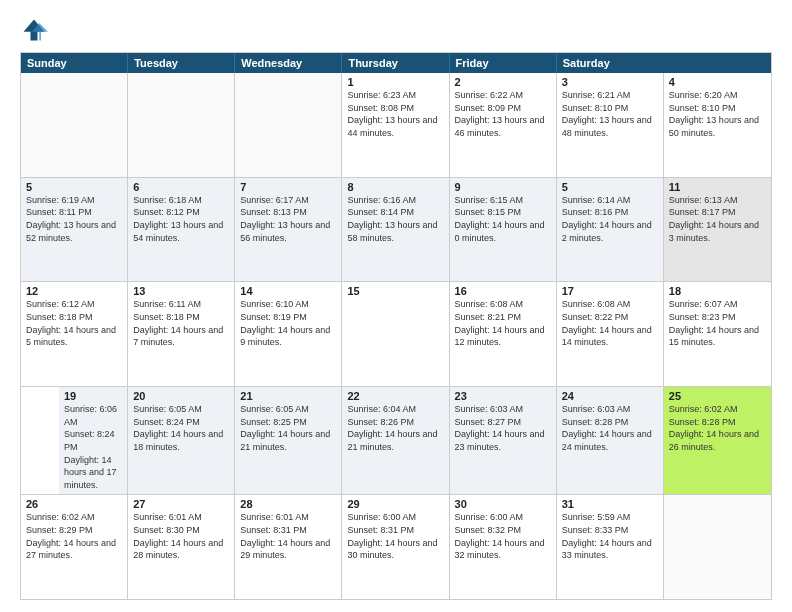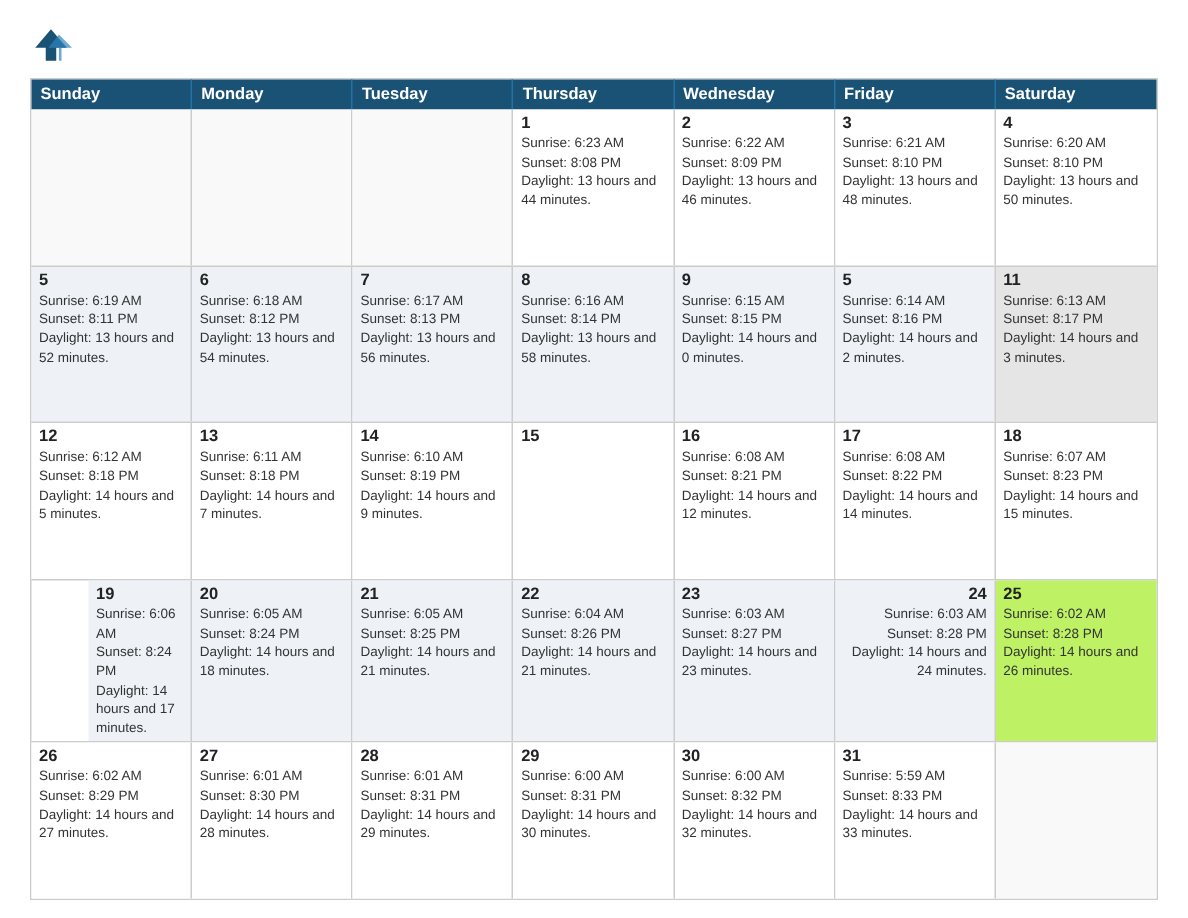--- a/index.html
+++ b/index.html
@@ -121,24 +121,23 @@
     </div>
     <div class="title-block">
       <div class="main-title"></div>
       <div class="subtitle"></div>
     </div>
   </div>
 
   <div class="calendar">
     <div class="calendar-header" id="cal-header">
         <div class="cal-header-cell">Sunday</div>
-        <div class="cal-header-cell">Monday</div>
         <div class="cal-header-cell">Tuesday</div>
+        <div class="cal-header-cell">Wednesday</div>
         <div class="cal-header-cell">Thursday</div>
-        <div class="cal-header-cell">Wednesday</div>
         <div class="cal-header-cell">Friday</div>
         <div class="cal-header-cell">Saturday</div>
       </div>
     <div class="calendar-body" id="cal-body">
         <div class="cal-row">
           <div class="cal-cell empty"></div>
           <div class="cal-cell empty"></div>
           <div class="cal-cell empty"></div>
           <div class="cal-cell">
             <div class="day-num">1</div>
@@ -230,21 +229,21 @@
             <div class="day-info">Sunrise: 6:05 AM<br>Sunset: 8:25 PM<br>Daylight: 14 hours and 21 minutes.</div>
           </div>
           <div class="cal-cell alt-row" style="background: rgb(238, 242, 247);">
             <div class="day-num">22</div>
             <div class="day-info">Sunrise: 6:04 AM<br>Sunset: 8:26 PM<br>Daylight: 14 hours and 21 minutes.</div>
           </div>
           <div class="cal-cell alt-row" style="background: rgb(238, 242, 247);">
             <div class="day-num">23</div>
             <div class="day-info">Sunrise: 6:03 AM<br>Sunset: 8:27 PM<br>Daylight: 14 hours and 23 minutes.</div>
           </div>
-          <div class="cal-cell alt-row" style="background: rgb(238, 242, 247); text-align: right;">
+          <div class="cal-cell alt-row" style="background: rgb(238, 242, 247);">
             <div class="day-num">24</div>
             <div class="day-info">Sunrise: 6:03 AM<br>Sunset: 8:28 PM<br>Daylight: 14 hours and 24 minutes.</div>
           </div>
           <div class="cal-cell alt-row" style="background: #bef264;">
             <div class="day-num">25</div>
             <div class="day-info">Sunrise: 6:02 AM<br>Sunset: 8:28 PM<br>Daylight: 14 hours and 26 minutes.</div>
           </div>
         </div>
         <div class="cal-row">
           <div class="cal-cell">

